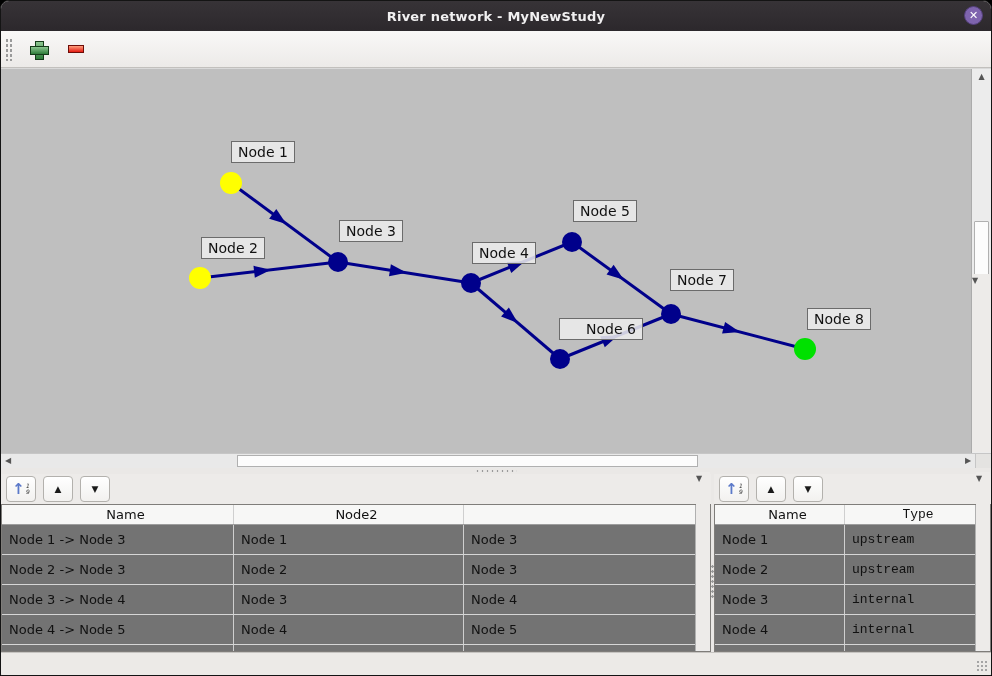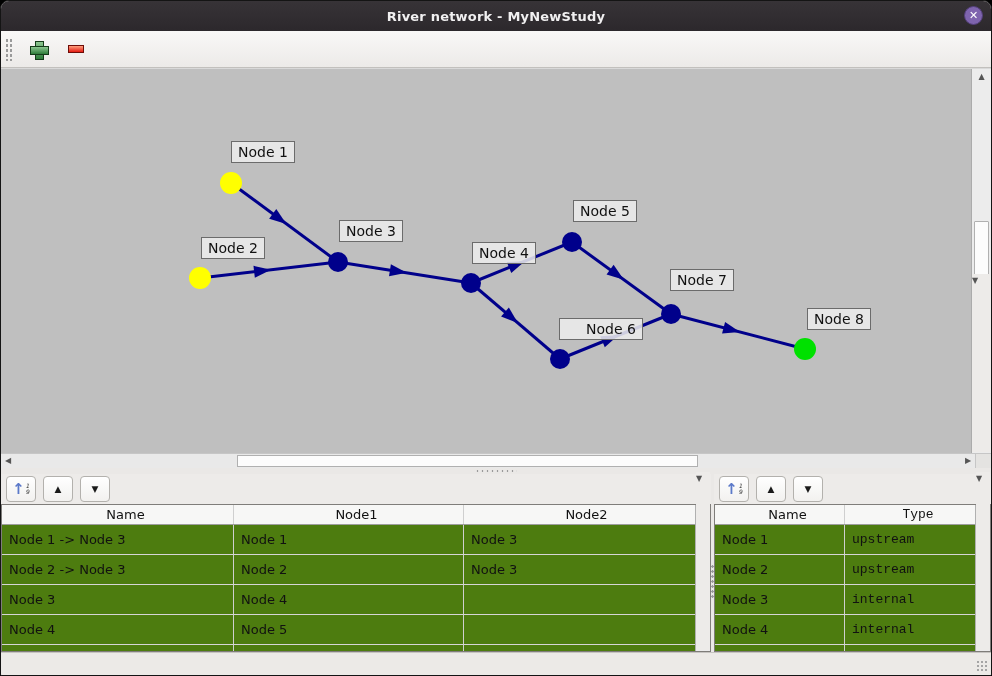--- a/index.html
+++ b/index.html
@@ -90,21 +90,21 @@
     background: linear-gradient(#ffffff,#f2f1ef);
     display:flex; align-items:center; justify-content:center; cursor:pointer;
     font-size:9px; color:#1a1a1a;
   }
   .sort-icon { display:flex; align-items:center; }
   .sort-icon .arr { color:#5b79c9; font-size:15px; font-weight:bold; line-height:14px; }
   .sort-icon .nums { display:flex; flex-direction:column; font-size:6px; color:#333; line-height:6px; font-style:normal; margin-left:1px; }
   
   .tablebox { height:148px; flex:0 0 148px; border:1px solid #7f7d7a; background:#fff; display:flex; }
   .tgrid { flex:1; overflow:hidden; }
-  .trow { display:flex; height:30px; border-bottom:1px solid #d6d6d6; background:#4d7c0f; }
+  .trow { display:flex; height:30px; border-bottom:1px solid #d6d6d6; background:#737373; }
   .trow.thead { height:20px; background:#f7f7f6; border-bottom:1px solid #9d9d9d; }
   .tcell { border-right:1px solid #cfcfcf; font-size:13px; color:#111; padding-left:7px; line-height:29px; overflow:hidden; white-space:nowrap; }
   .thead .tcell { text-align:center; padding-left:16px; line-height:19px; }
   .trow:last-child { border-bottom:none; }
   #left-table .tcell:nth-child(1){ width:232px; }
   #left-table .tcell:nth-child(2){ width:230px; }
   #left-table .tcell:nth-child(3){ width:229px; border-right:none; }
   #right-table .tcell:nth-child(1){ width:130px; }
   #right-table .tcell:nth-child(2){ width:130px; border-right:none;font-family:Liberation Mono, monospace; }
   .tsb { position:relative; width:15px; flex:0 0 15px; background:#ececec; border-left:1px solid #b0b0b0; }
@@ -210,38 +210,39 @@
           <span>▲</span>
         </div>
         <div class="sm-btn">
           <span>▼</span>
         </div>
       </div>
       <div class="tablebox">
         <div class="tgrid" id="left-table">
             <div class="trow thead">
               <div class="tcell">Name</div>
-              <div class="tcell">Node1</div>
               <div class="tcell">Node2</div>
             </div>
             <div class="trow">
               <div class="tcell">Node 1 -&gt; Node 3</div>
               <div class="tcell">Node 1</div>
               <div class="tcell">Node 3</div>
             </div>
             <div class="trow">
               <div class="tcell">Node 2 -&gt; Node 3</div>
               <div class="tcell">Node 2</div>
               <div class="tcell">Node 3</div>
             </div>
             <div class="trow">
+              <div class="tcell">Node 3 -&gt; Node 4</div>
               <div class="tcell">Node 3</div>
               <div class="tcell">Node 4</div>
             </div>
             <div class="trow">
+              <div class="tcell">Node 4 -&gt; Node 5</div>
               <div class="tcell">Node 4</div>
               <div class="tcell">Node 5</div>
             </div>
             <div class="trow">
               <div class="tcell"></div>
               <div class="tcell"></div>
               <div class="tcell"></div>
             </div>
           </div>
         <div class="tsb">

